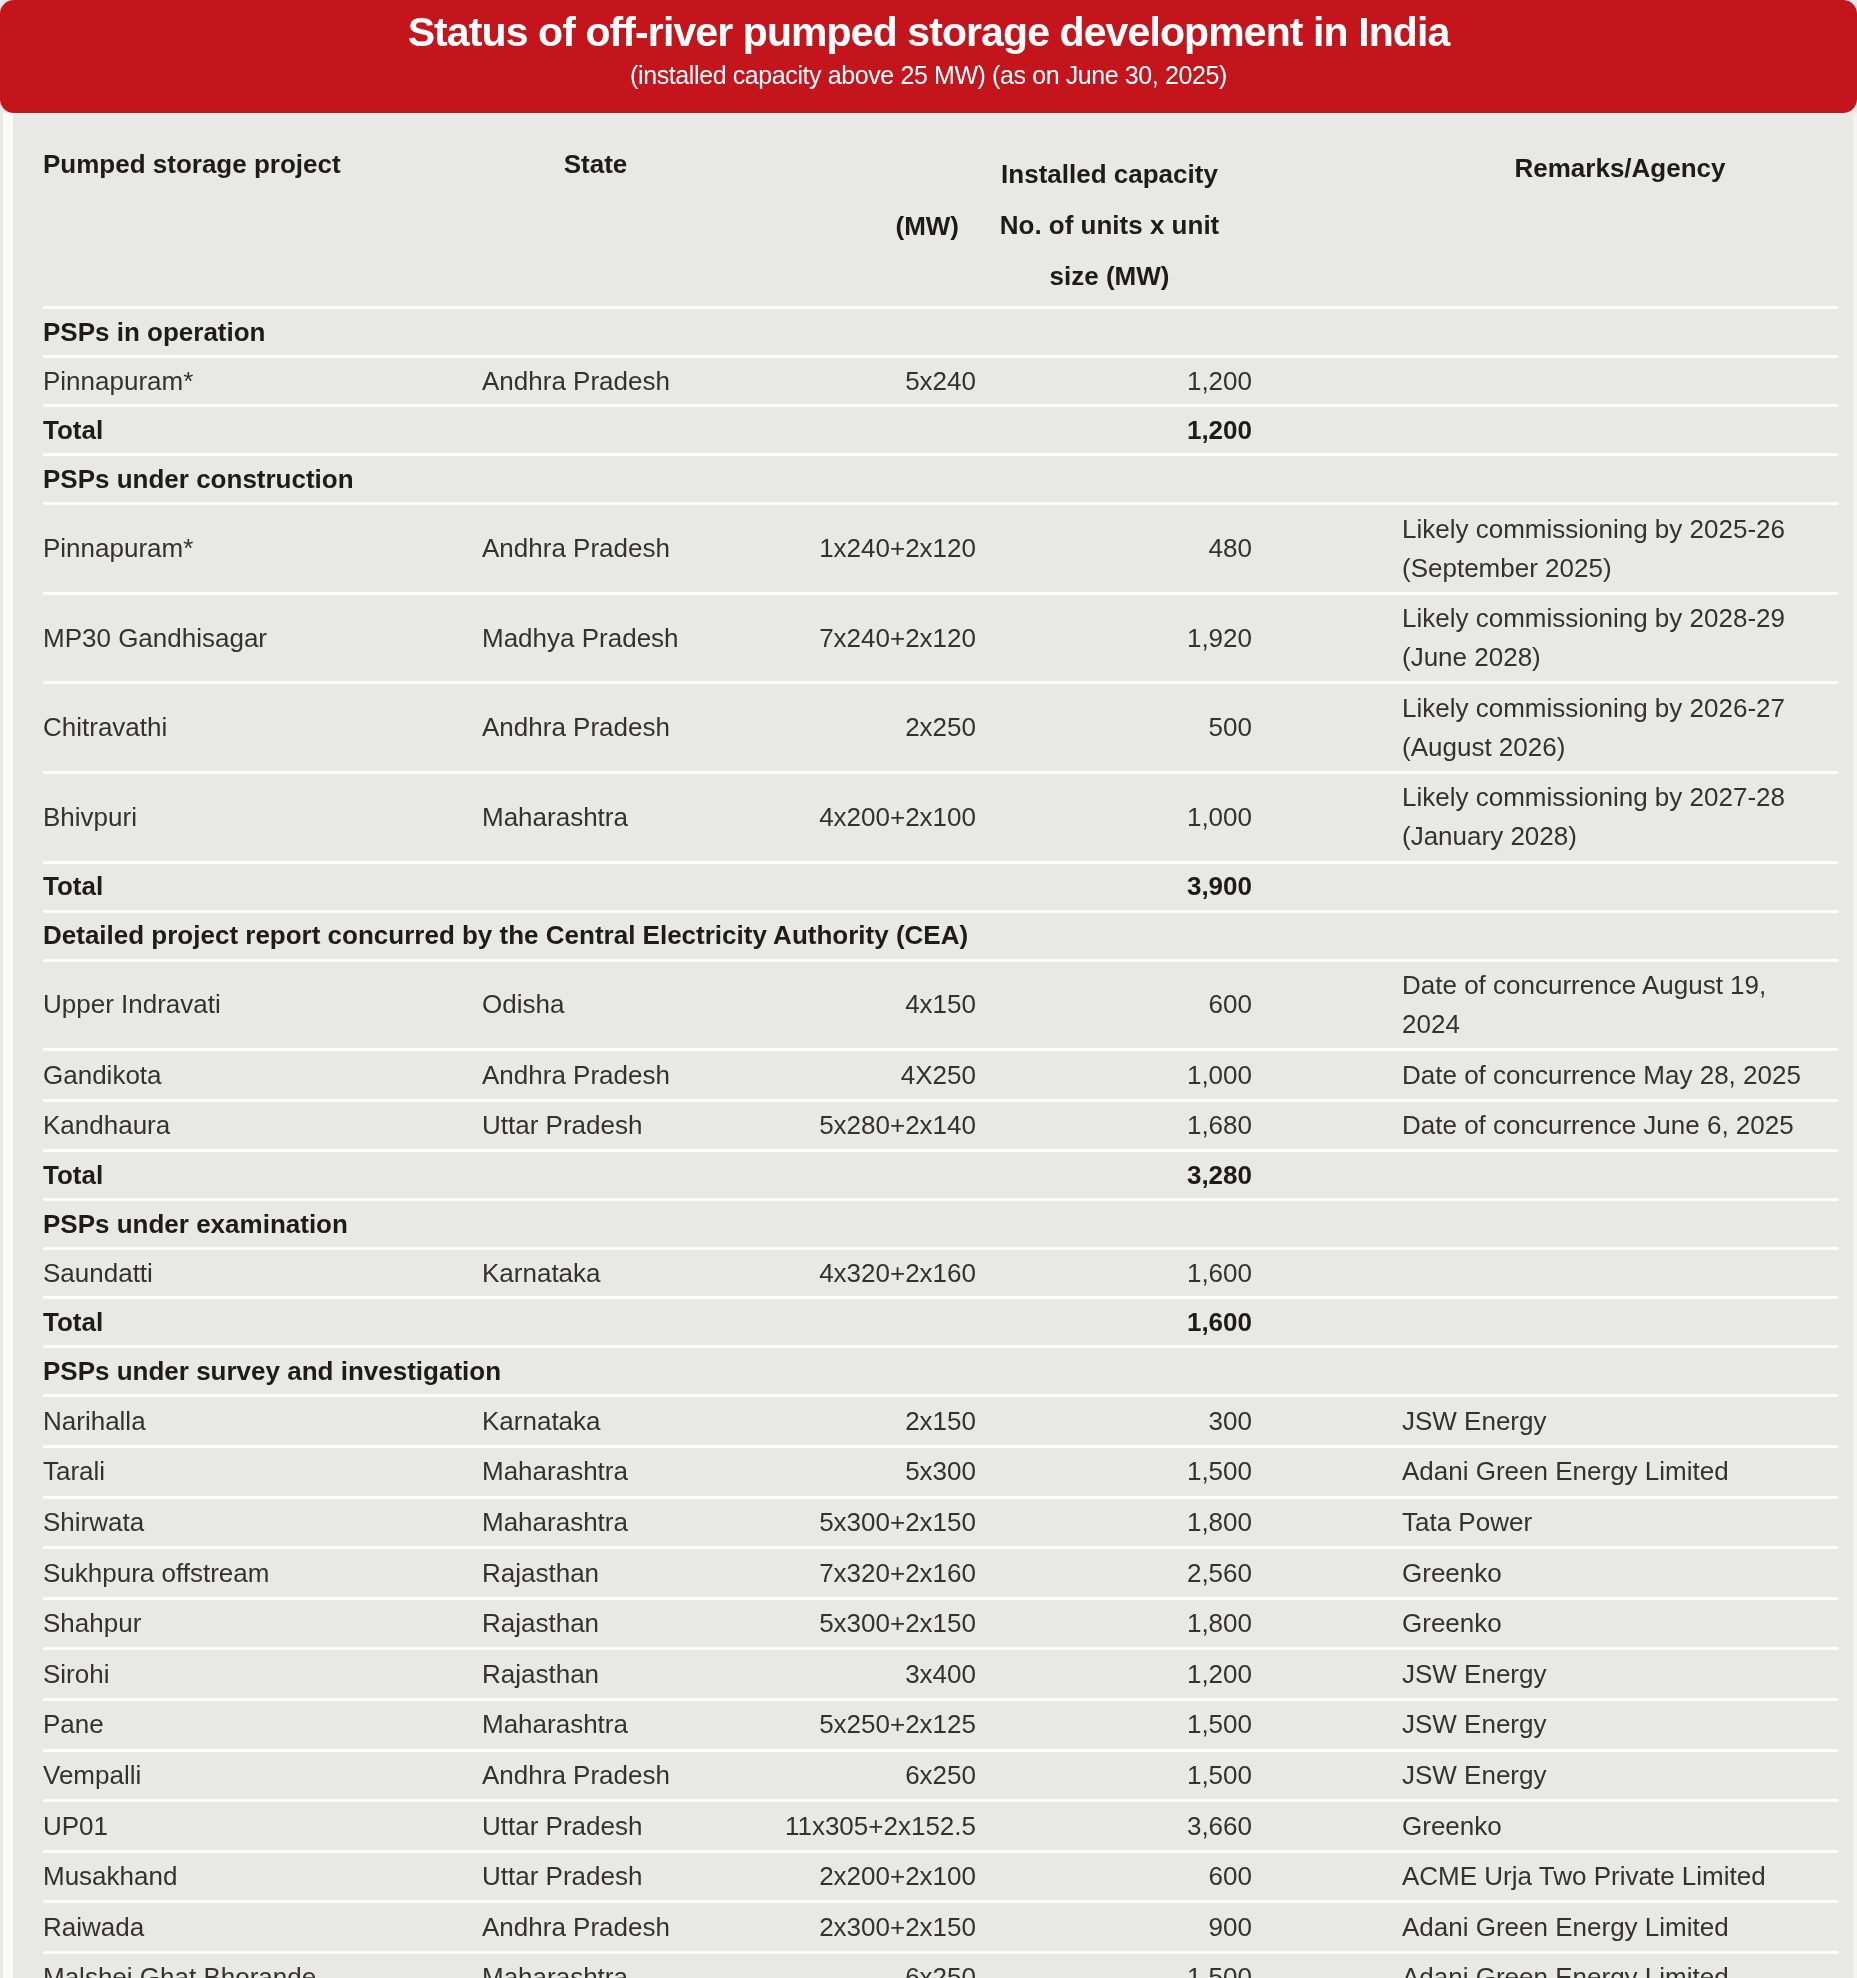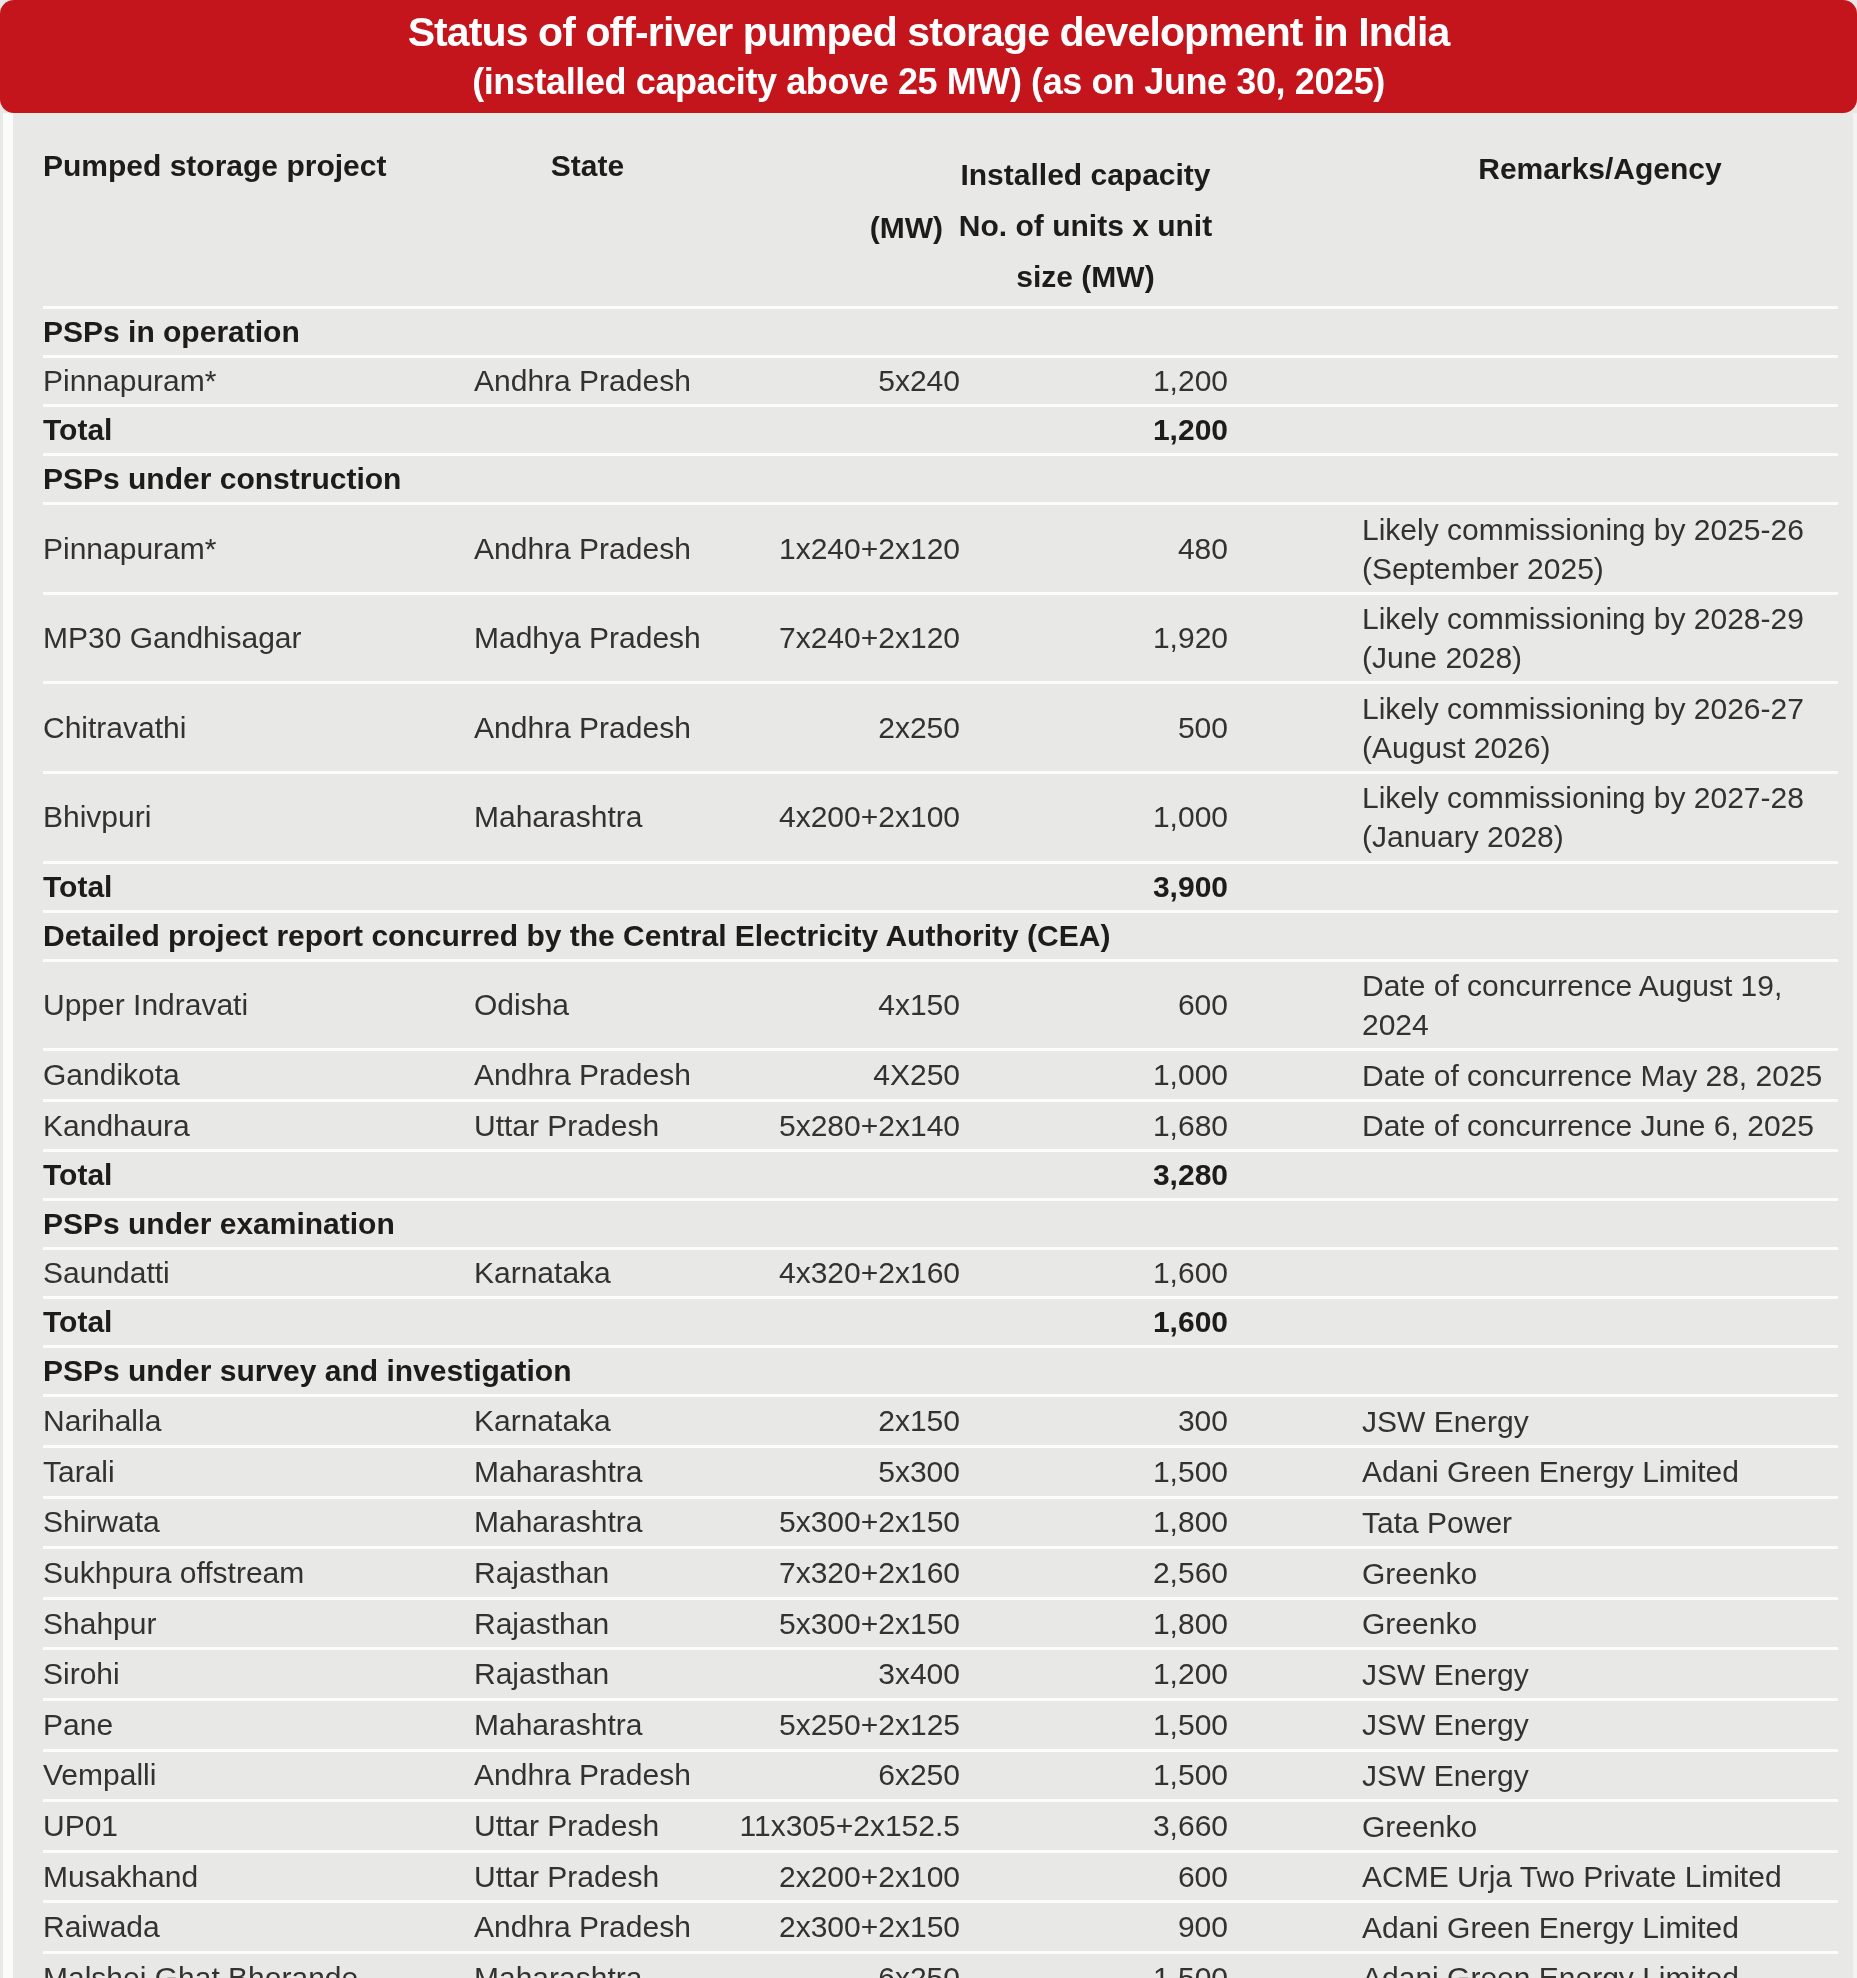--- a/index.html
+++ b/index.html
@@ -13,40 +13,41 @@
   }
   
   .banner{
     height:113px; background:#c4151d; color:#ffffff;
     text-align:center; box-sizing:border-box; padding-top:7.8px;
   }
   .banner .title{
     font-size:41px; font-weight:bold; letter-spacing:-0.9px; line-height:48px;
   }
   .banner .subtitle{
-    font-size:36px; font-weight:bold; letter-spacing:-0.4px; margin-top:5.2px;
+    font-size:25px; font-weight:normal; letter-spacing:-0.4px; margin-top:5.2px;
   }
   
   .edge-strip-left{
     position:absolute; left:2.6px; top:113px; bottom:0; width:10.4px;
     background:#fbfbfa;
   }
   .edge-strip-right{
     position:absolute; right:0; top:113px; bottom:0; width:4.3px;
     background:#f3f3f1;
   }
   
   .table{ padding:0 19px 0 43px; }
   .trow{
     display:flex; align-items:center;
     border-bottom:3.5px solid #fcfcfb;
     box-sizing:border-box;
     min-height:49px;
     padding:4.3px 0;
-    font-size:30px;
+    font-size:26px;
+    gap:8px;
   }
   .cell{ box-sizing:border-box; }
   .c1{ width:431px; }
   .c2{ width:227px; }
   .c3{ width:285px; text-align:right; padding-right:26px; }
   .c4{ width:242px; text-align:right; }
   .cgap{ width:134px; }
   .c5{ flex:1; white-space:pre-line; line-height:39px; }
   .cfull{ width:100%; }
   

